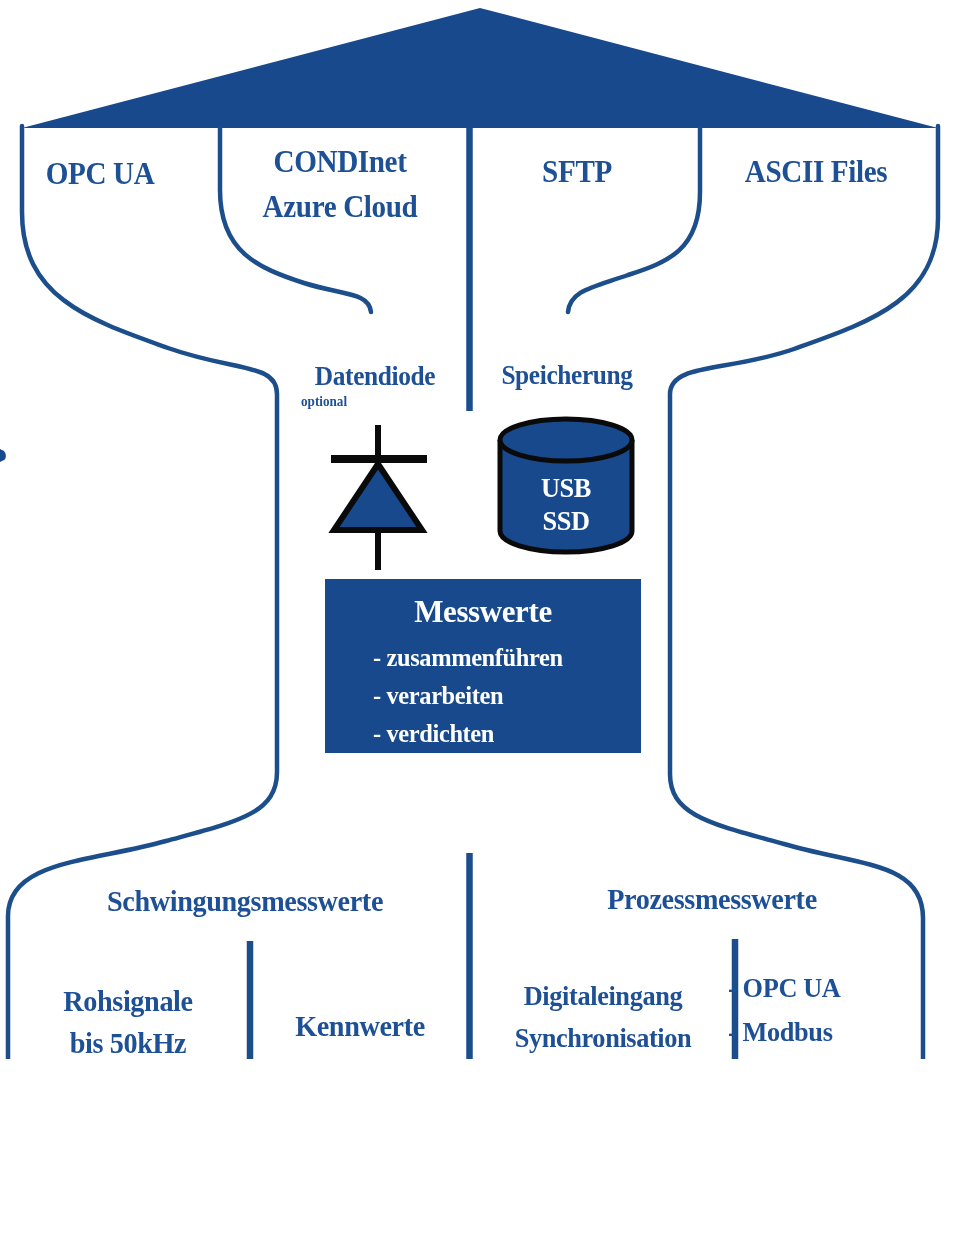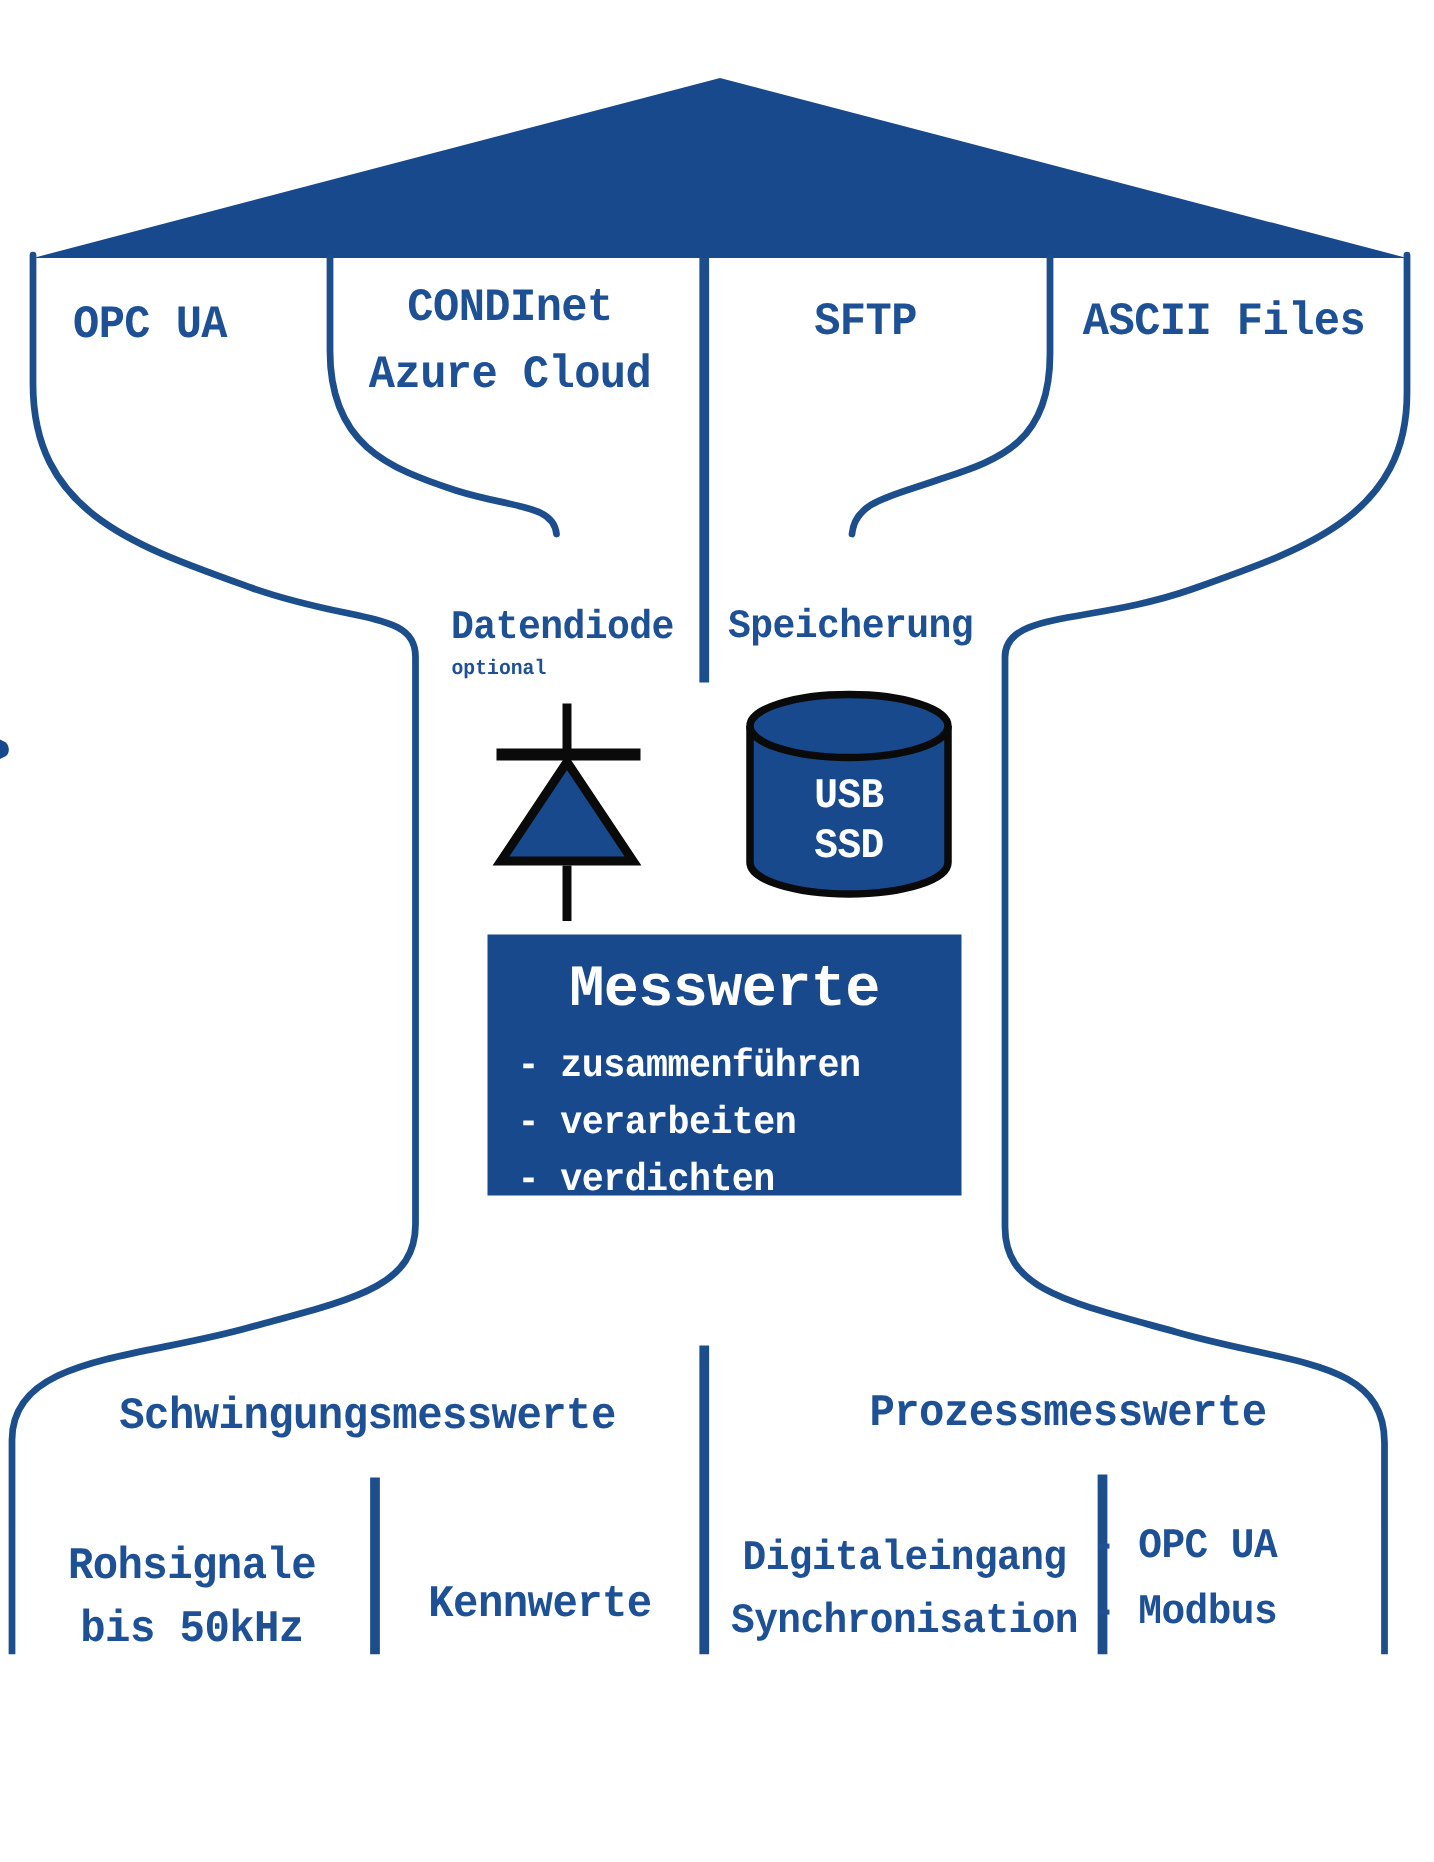--- a/index.html
+++ b/index.html
@@ -8,22 +8,21 @@
     --text:#1e5095;
     --white:#ffffff;
     --black:#0a0a0a;
   }
   html,body{margin:0;padding:0;background:#ffffff;}
   #canvas{
     position:relative;
     width:956px;height:1059px;
     background:#ffffff;
     overflow:hidden;
-    font-family:Liberation Mono, monospace;
-    margin-top:44px;
+    font-family:Liberation Serif, serif;
   }
   #shapes{position:absolute;left:0;top:0;width:956px;height:1241px;}
   .fill-primary{fill:var(--primary);}
   .no-fill{fill:none;}
   .stroke-line{stroke:var(--stroke);stroke-width:4.5;stroke-linecap:round;}
   .stroke-thick{stroke:var(--stroke);stroke-width:6.5;stroke-linecap:butt;}
   .stroke-black{stroke:var(--black);}
   .lbl{
     position:absolute;
     color:var(--text);
@@ -40,28 +39,28 @@
   .f27{font-size:27px;}
   .f14{font-size:14px;font-weight:600;letter-spacing:0;}
   .twolines div{text-align:center;}
   .lh45 div{line-height:45px;}
   .lh42 div{line-height:42px;}
   #messwerte-box{
     position:absolute;left:325px;top:579px;width:316px;height:174px;
     background:var(--primary);color:var(--white);
   }
   #messwerte-box .title{
-    text-align:center;font-size:39px;font-weight:700;
+    text-align:center;font-size:31px;font-weight:700;
     margin-top:15px;letter-spacing:-0.4px;
   }
   #messwerte-box .item{
     font-size:26px;font-weight:700;letter-spacing:-0.4px;
     margin-left:20px;line-height:38px;
   }
-  #messwerte-box .items{margin-top:9px;}
+  #messwerte-box .items{margin-top:9px;padding-left:28px;}
   #storage-label{
     position:absolute;left:566px;top:504px;
     transform:translate(-50%,-50%) scaleX(0.94);
     color:var(--white);font-weight:700;font-size:28px;
     text-align:center;line-height:33px;letter-spacing:-0.4px;
   }
   #protocol-list{position:absolute;left:728px;top:966px;}
   #protocol-list .proto{
     font-size:28px;font-weight:700;color:var(--text);
     line-height:44px;letter-spacing:-0.4px;white-space:nowrap;

